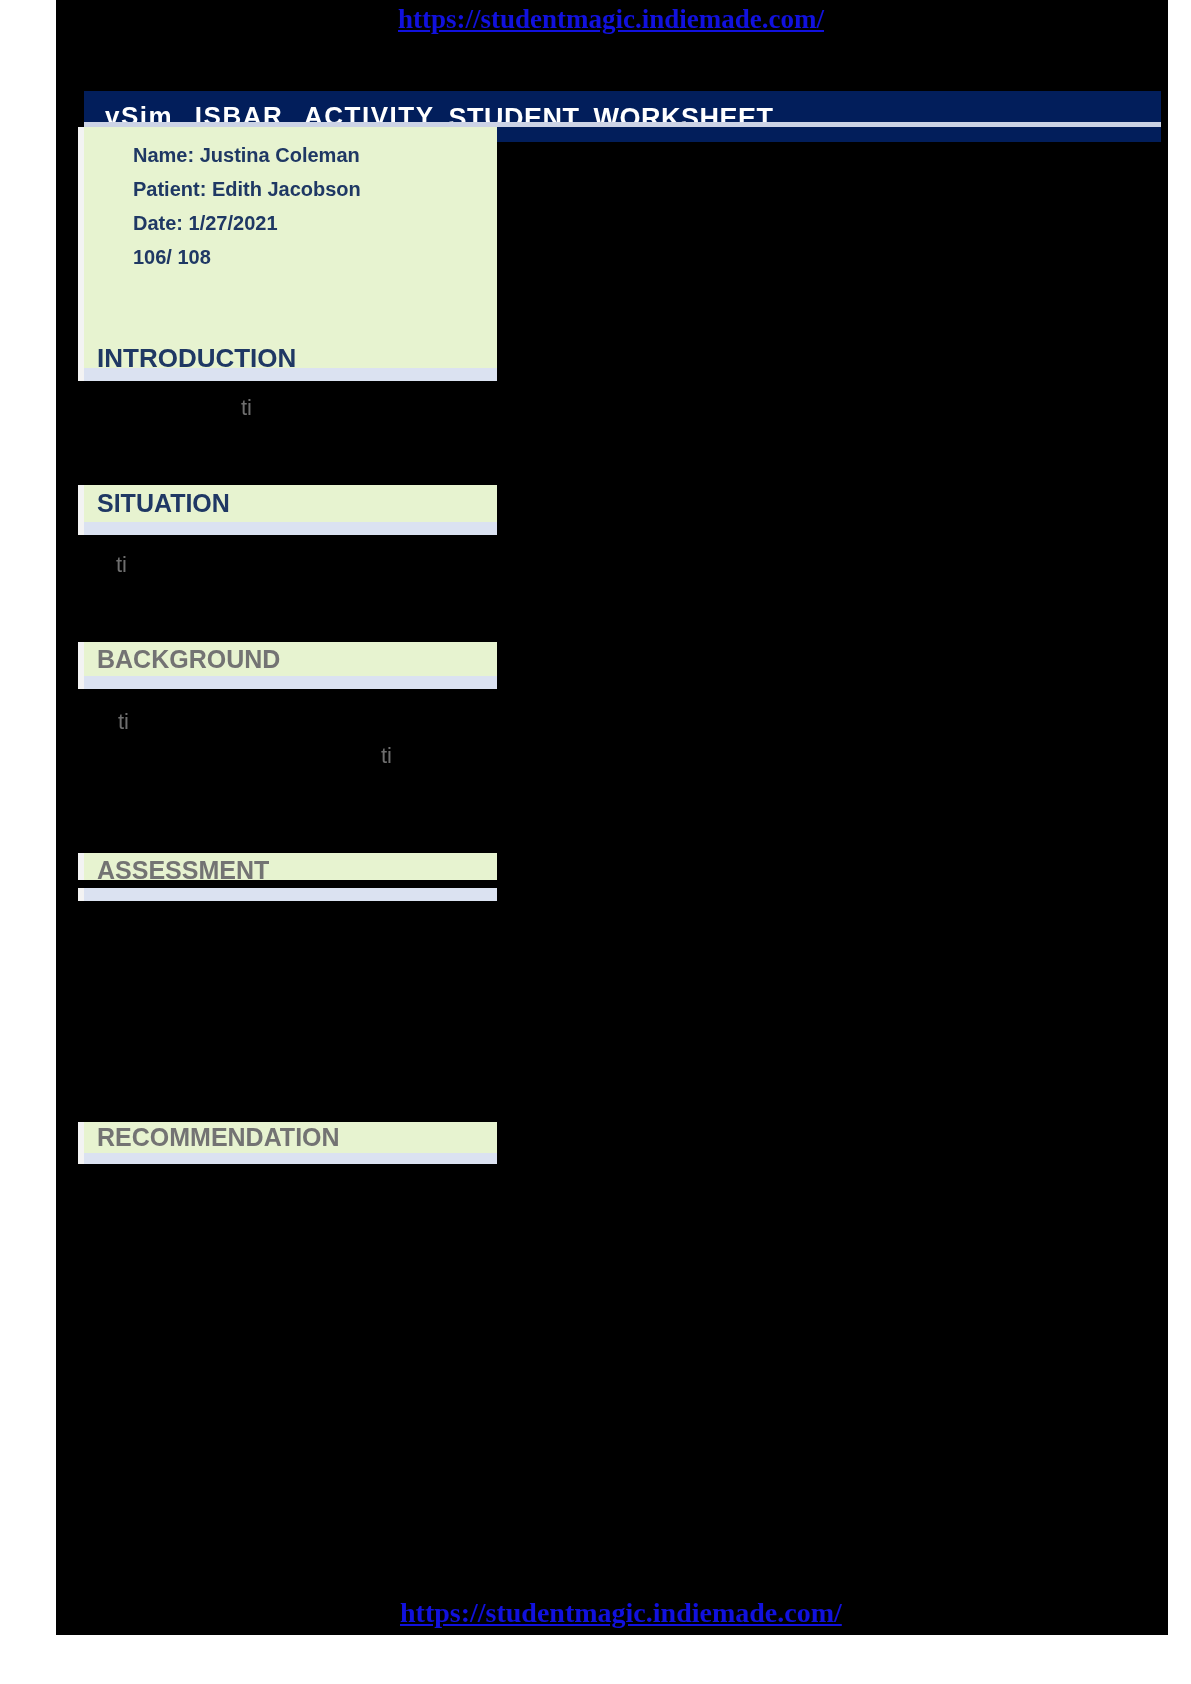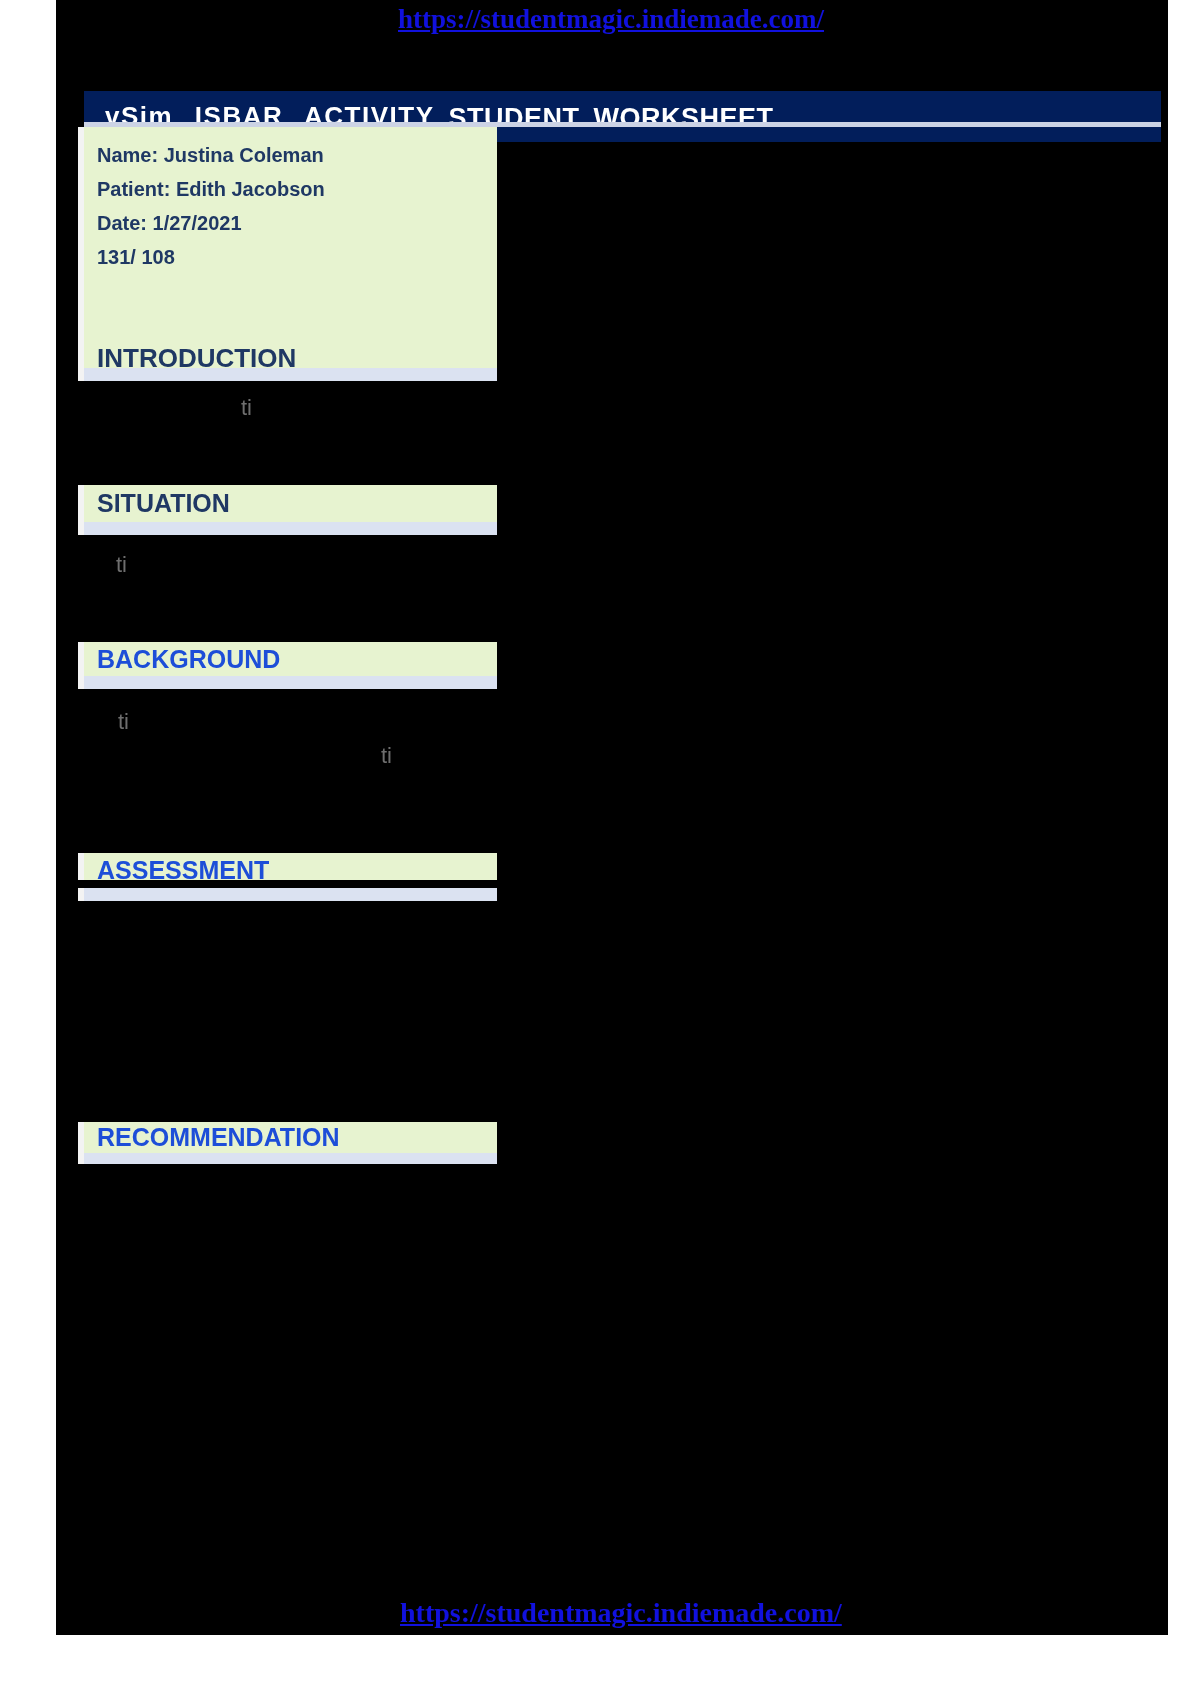--- a/index.html
+++ b/index.html
@@ -54,37 +54,37 @@
     border-left:6px solid #F3F3F3;
     box-sizing:content-box;
   }
   .lavender-strip{
     position:absolute;left:78px;width:413px;
     background:#DBE2F1;
     border-left:6px solid #F3F3F3;
   }
 
   .info-box{top:127px;height:241px;}
-  .info-lines{padding:11px 0 0 13px;}
+  .info-lines{padding:11px 0 0 13px;margin-left:36px;}
   .info-line{
     font-size:20px;font-weight:bold;color:#1F3864;
     line-height:34px;white-space:nowrap;
   }
   .intro-label{
     position:absolute;left:13px;top:216px;
     font-size:26px;font-weight:bold;color:#1F3864;white-space:nowrap;
   }
   .strip-intro{top:368px;height:13px;}
 
   .section-bar{line-height:36px;}
   .section-label{
     padding-left:13px;font-size:25px;font-weight:bold;white-space:nowrap;
   }
   .label-navy{color:#1F3864;}
-  .label-black{color:#1d4ed8;border-radius:16px;}
+  .label-black{color:#737373;border-radius:16px;}
 
   .bar-situation{top:485px;height:37px;line-height:37px;}
   .strip-situation{top:522px;height:13px;}
   .bar-background{top:642px;height:34px;line-height:34px;}
   .strip-background{top:676px;height:13px;}
   .bar-assessment{top:853px;height:27px;line-height:35px;}
   .strip-assessment{top:888px;height:13px;}
   .bar-recommendation{top:1122px;height:31px;line-height:31px;}
   .strip-recommendation{top:1153px;height:11px;}
 
@@ -113,21 +113,21 @@
   <div class="navy-bar">
     <span class="brand-activity">vSim ISBAR ACTIVITY</span><span class="worksheet-title">STUDENT WORKSHEET</span>
   </div>
   <div class="navy-strip"></div>
 
   <div class="green-box info-box">
     <div class="info-lines">
       <div class="info-line">Name: Justina Coleman</div>
       <div class="info-line">Patient: Edith Jacobson</div>
       <div class="info-line">Date: 1/27/2021</div>
-      <div class="info-line">131/ 108</div>
+      <div class="info-line">106/ 108</div>
     </div>
     <div class="intro-label">INTRODUCTION</div>
   </div>
   <div class="lavender-strip strip-intro"></div>
 
   <div class="ti-mark ti-1">ti</div>
 
   <div class="green-box section-bar bar-situation">
     <div class="section-label label-navy">SITUATION</div>
   </div>

